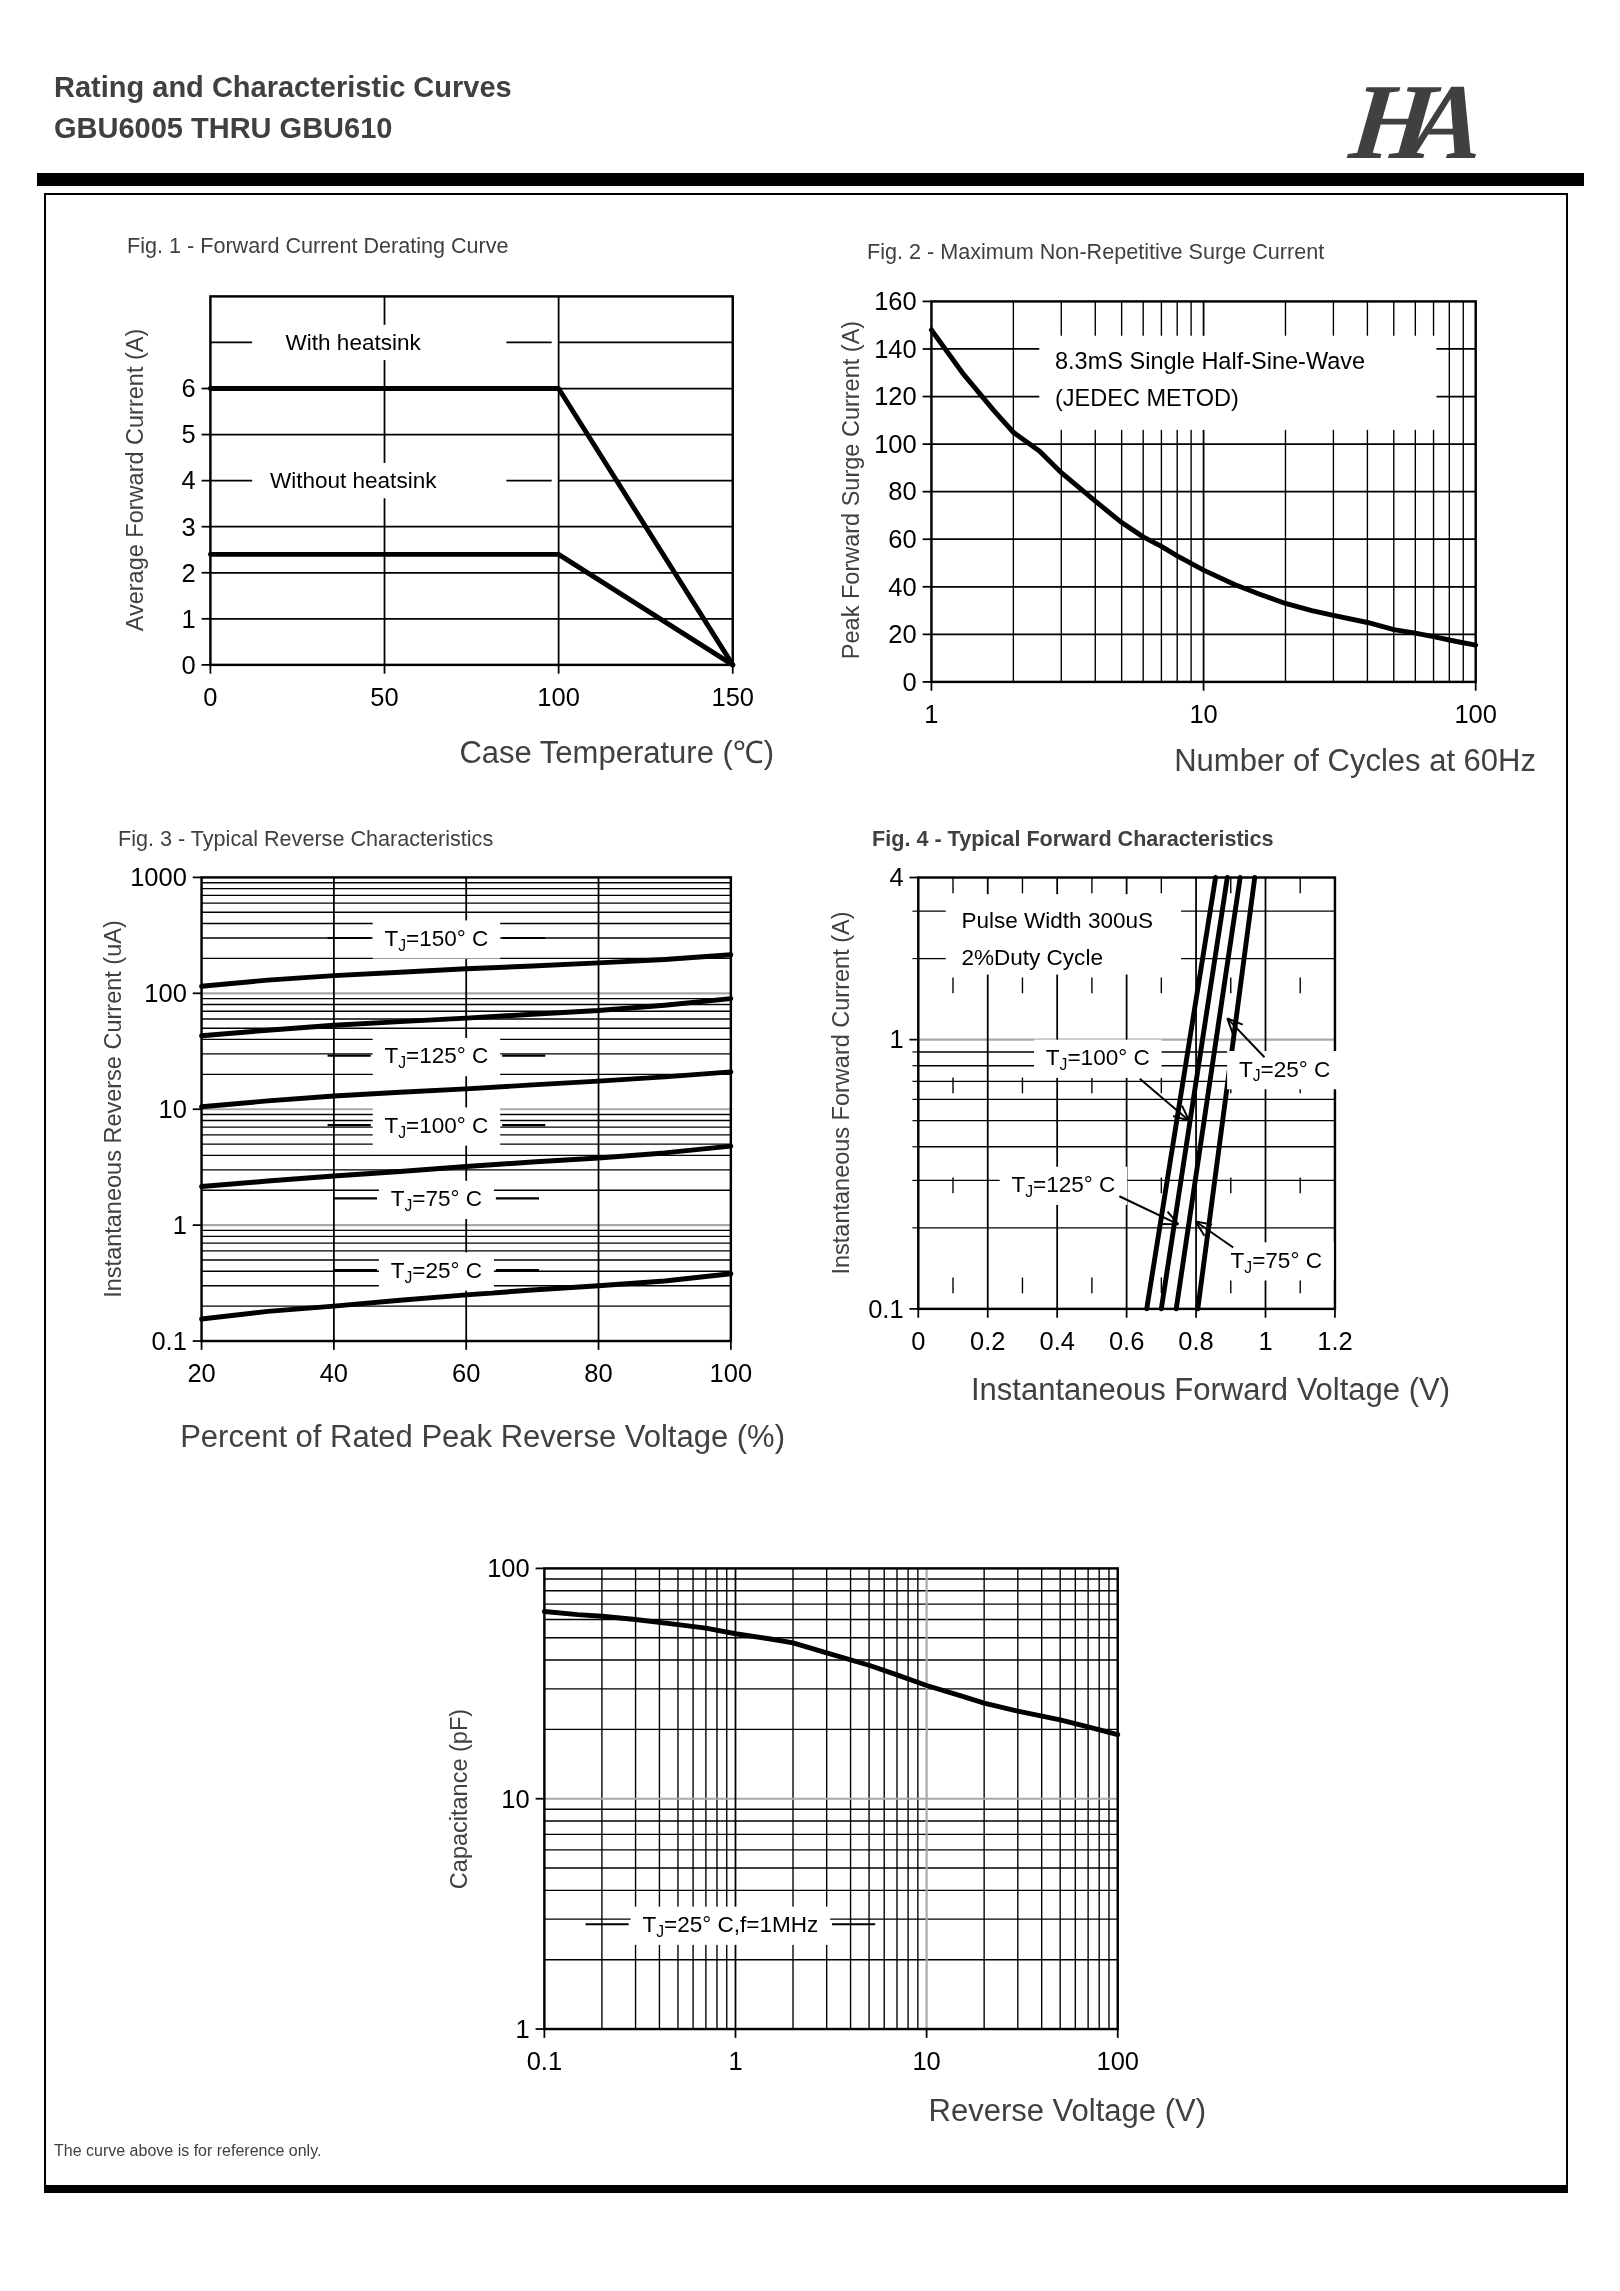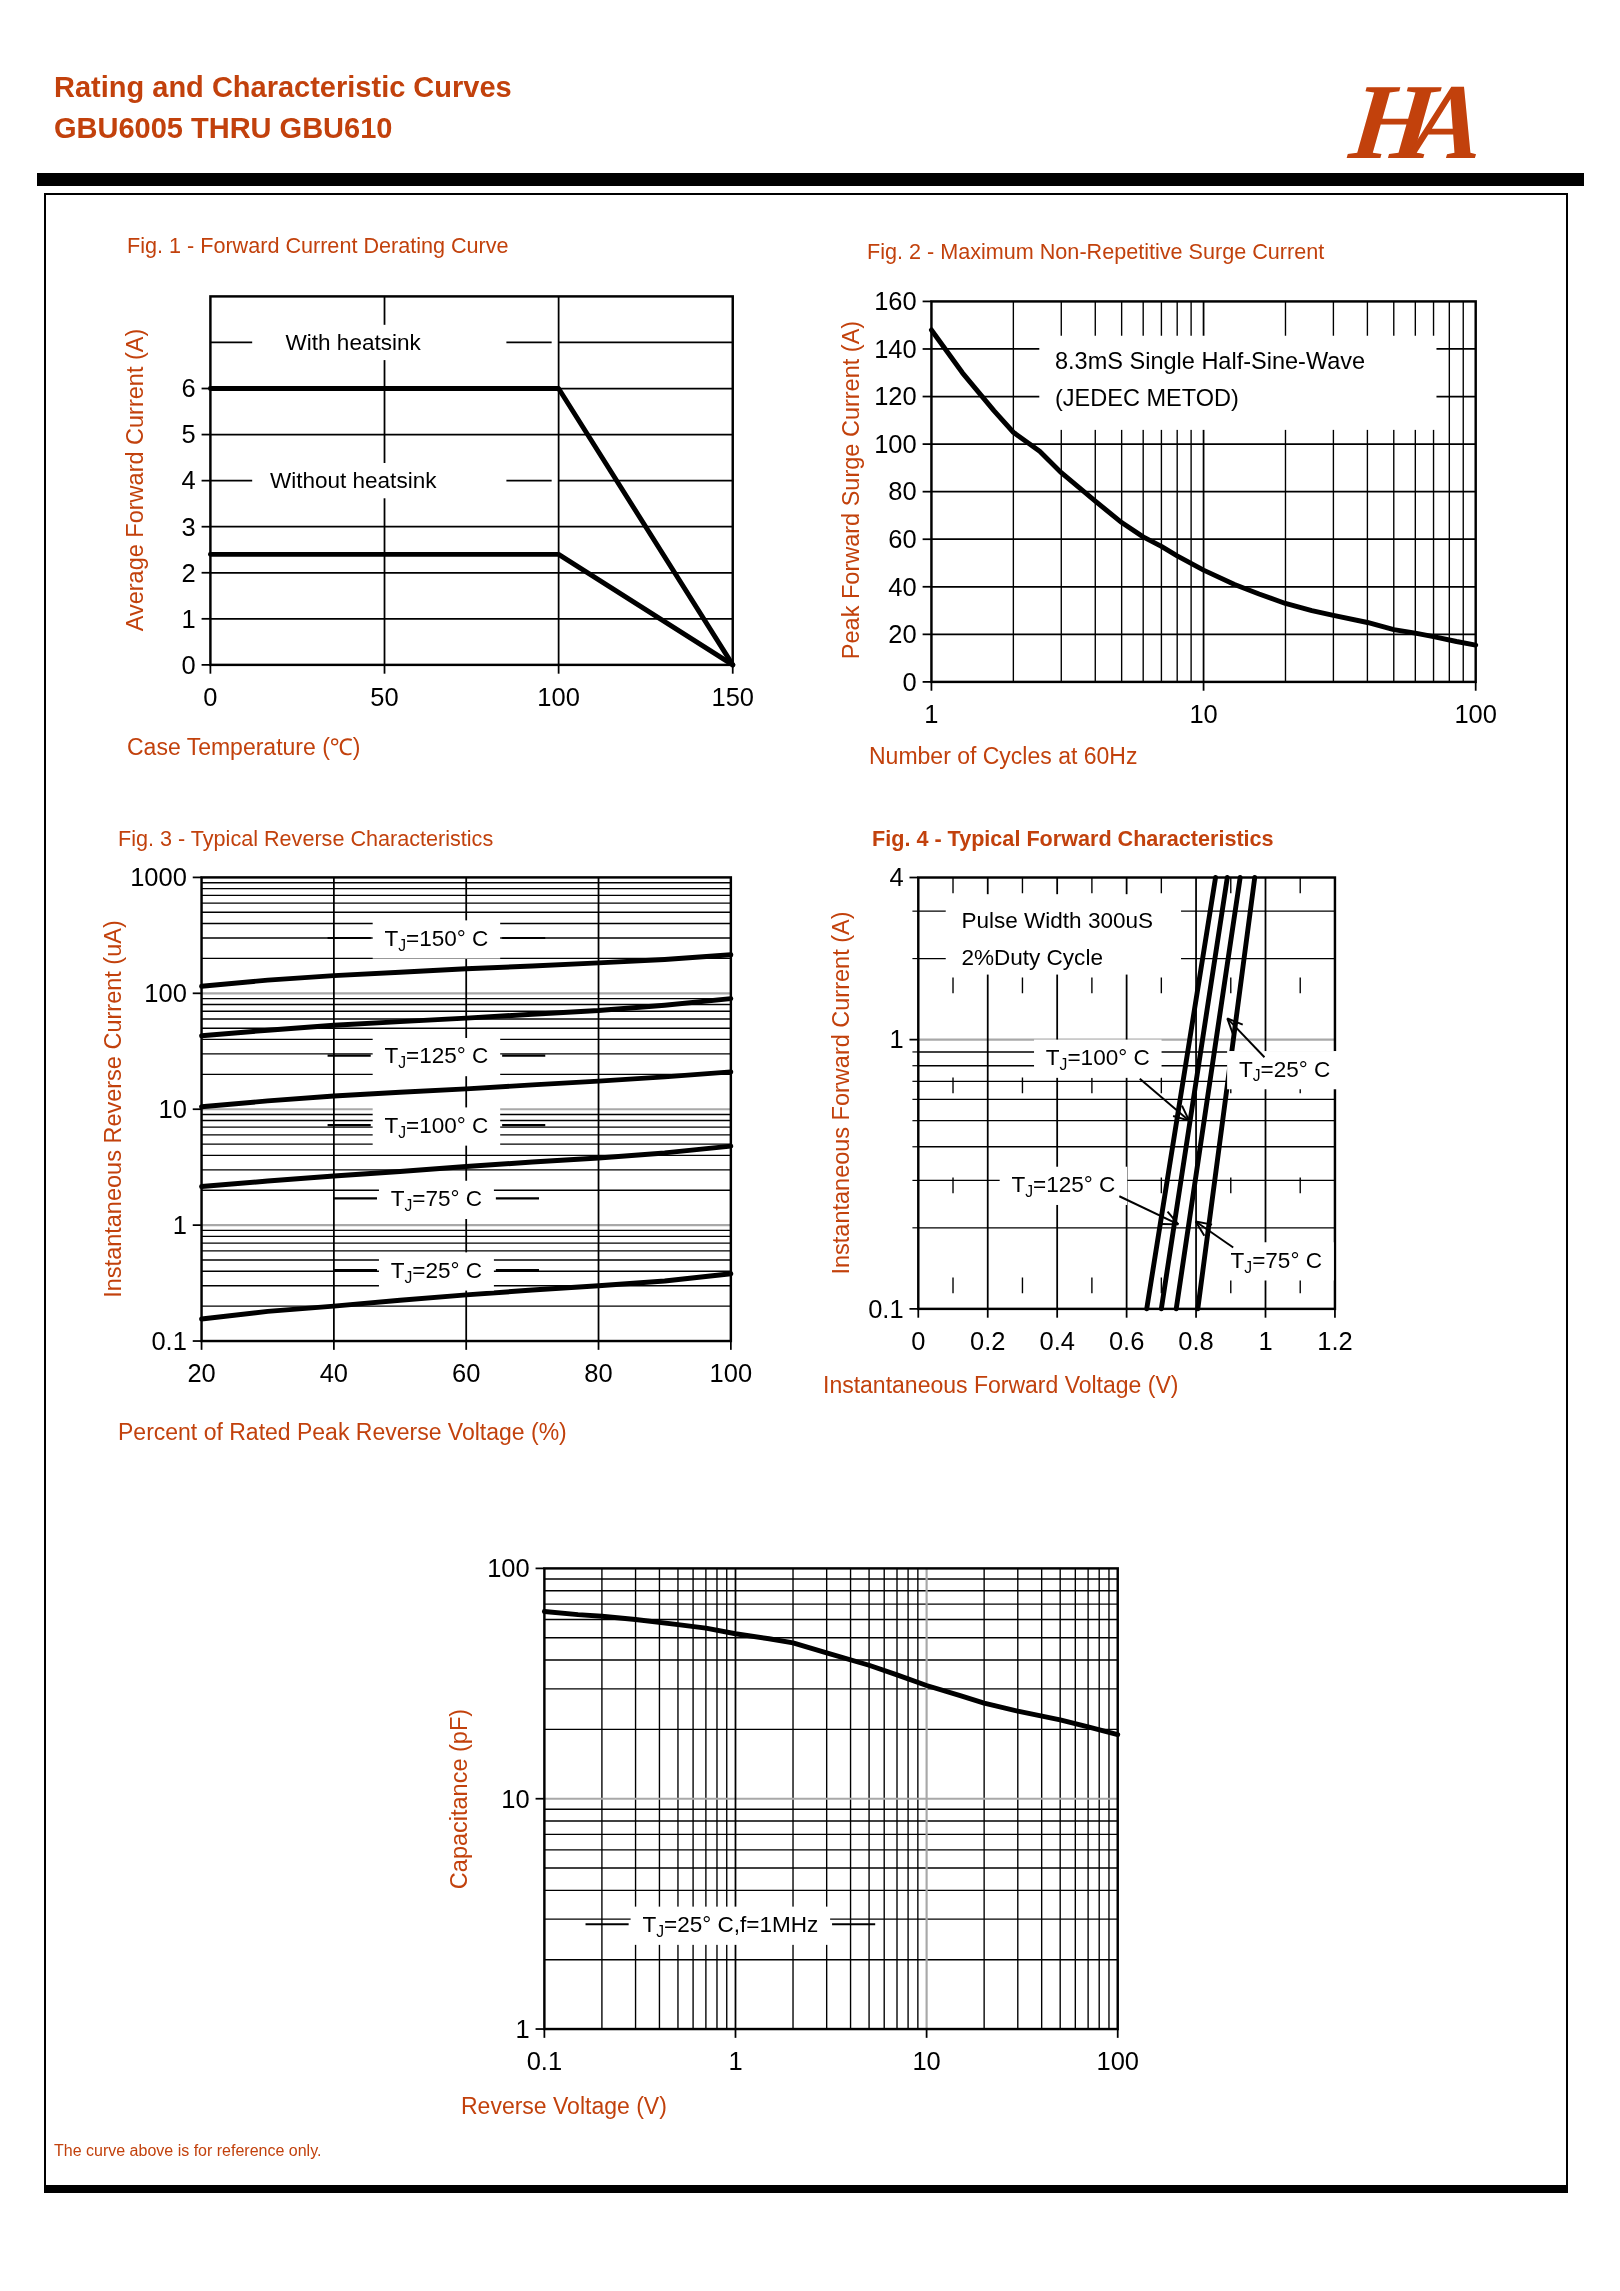--- a/index.html
+++ b/index.html
@@ -1,26 +1,26 @@
 <!DOCTYPE html>
 <html><head>
 <meta charset="utf-8">
 <style>
   html,body{margin:0;padding:0;background:#888;}
   .page{position:relative;width:1620px;height:2292px;background:#fff;margin:0 auto;
-        font-family:"Liberation Sans",sans-serif;color:#c2410c;overflow:hidden;}
+        font-family:"Liberation Sans",sans-serif;color:#404040;overflow:hidden;}
   .hdr-line{position:absolute;left:54px;font-weight:bold;font-size:29px;white-space:nowrap;}
   .logo{position:absolute;left:1351px;top:71px;width:216px;height:108px;
         font-family:"Liberation Serif",serif;font-style:italic;font-weight:bold;
         font-size:108px;line-height:102px;letter-spacing:-23.5px;transform:skewX(-6deg);}
   .top-bar{position:absolute;left:37px;top:173px;width:1547px;height:12.7px;background:#000;}
   .content-box{position:absolute;left:44px;top:193px;width:1520px;height:1990px;
                border:2.9px solid #000;border-bottom-width:8.8px;}
   .fig-title{position:absolute;text-align:left;font-size:21.6px;white-space:nowrap;}
-  .x-label{position:absolute;text-align:left;font-size:23px;white-space:nowrap;}
+  .x-label{position:absolute;text-align:right;font-size:31px;white-space:nowrap;}
   .y-label{position:absolute;font-size:23.5px;white-space:nowrap;
            transform:translate(-50%,-50%) rotate(-90deg);}
   .footer-note{position:absolute;left:54px;top:2142px;font-size:16px;}
   svg{position:absolute;overflow:visible;}
   svg text{font-family:"Liberation Sans",sans-serif;}
 </style>
 </head>
 <body>
 
 <div class="page">

